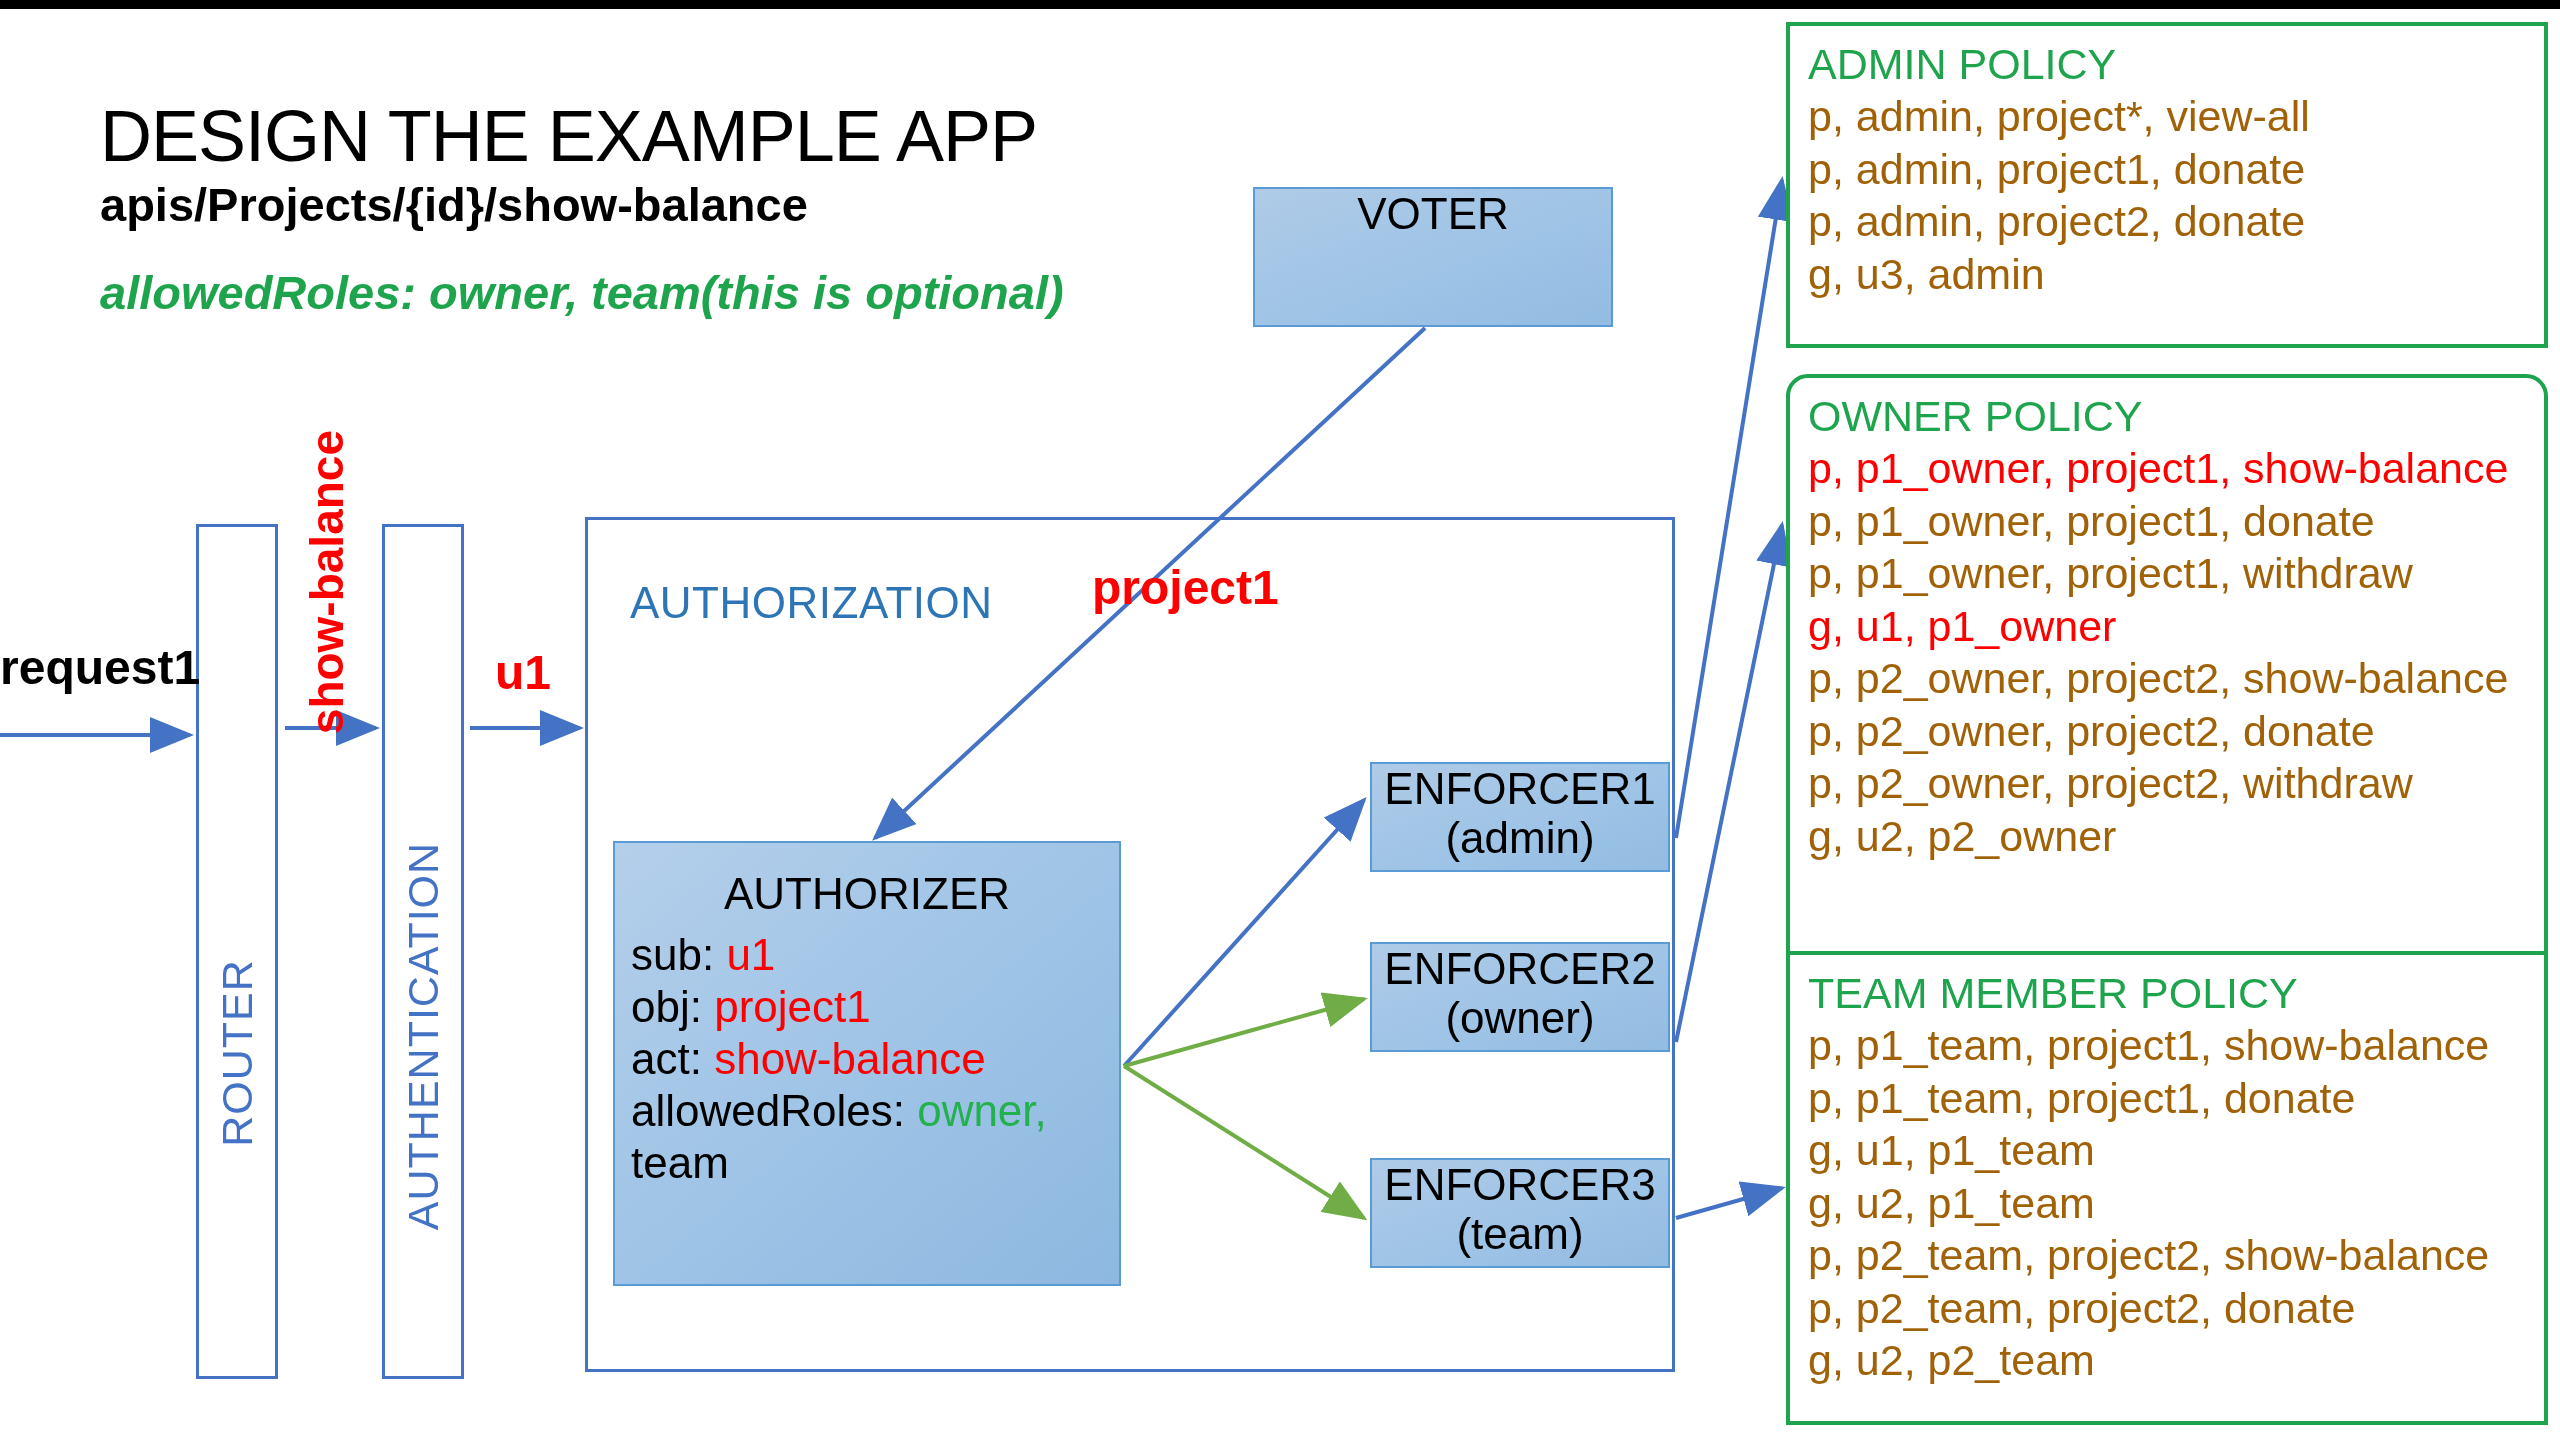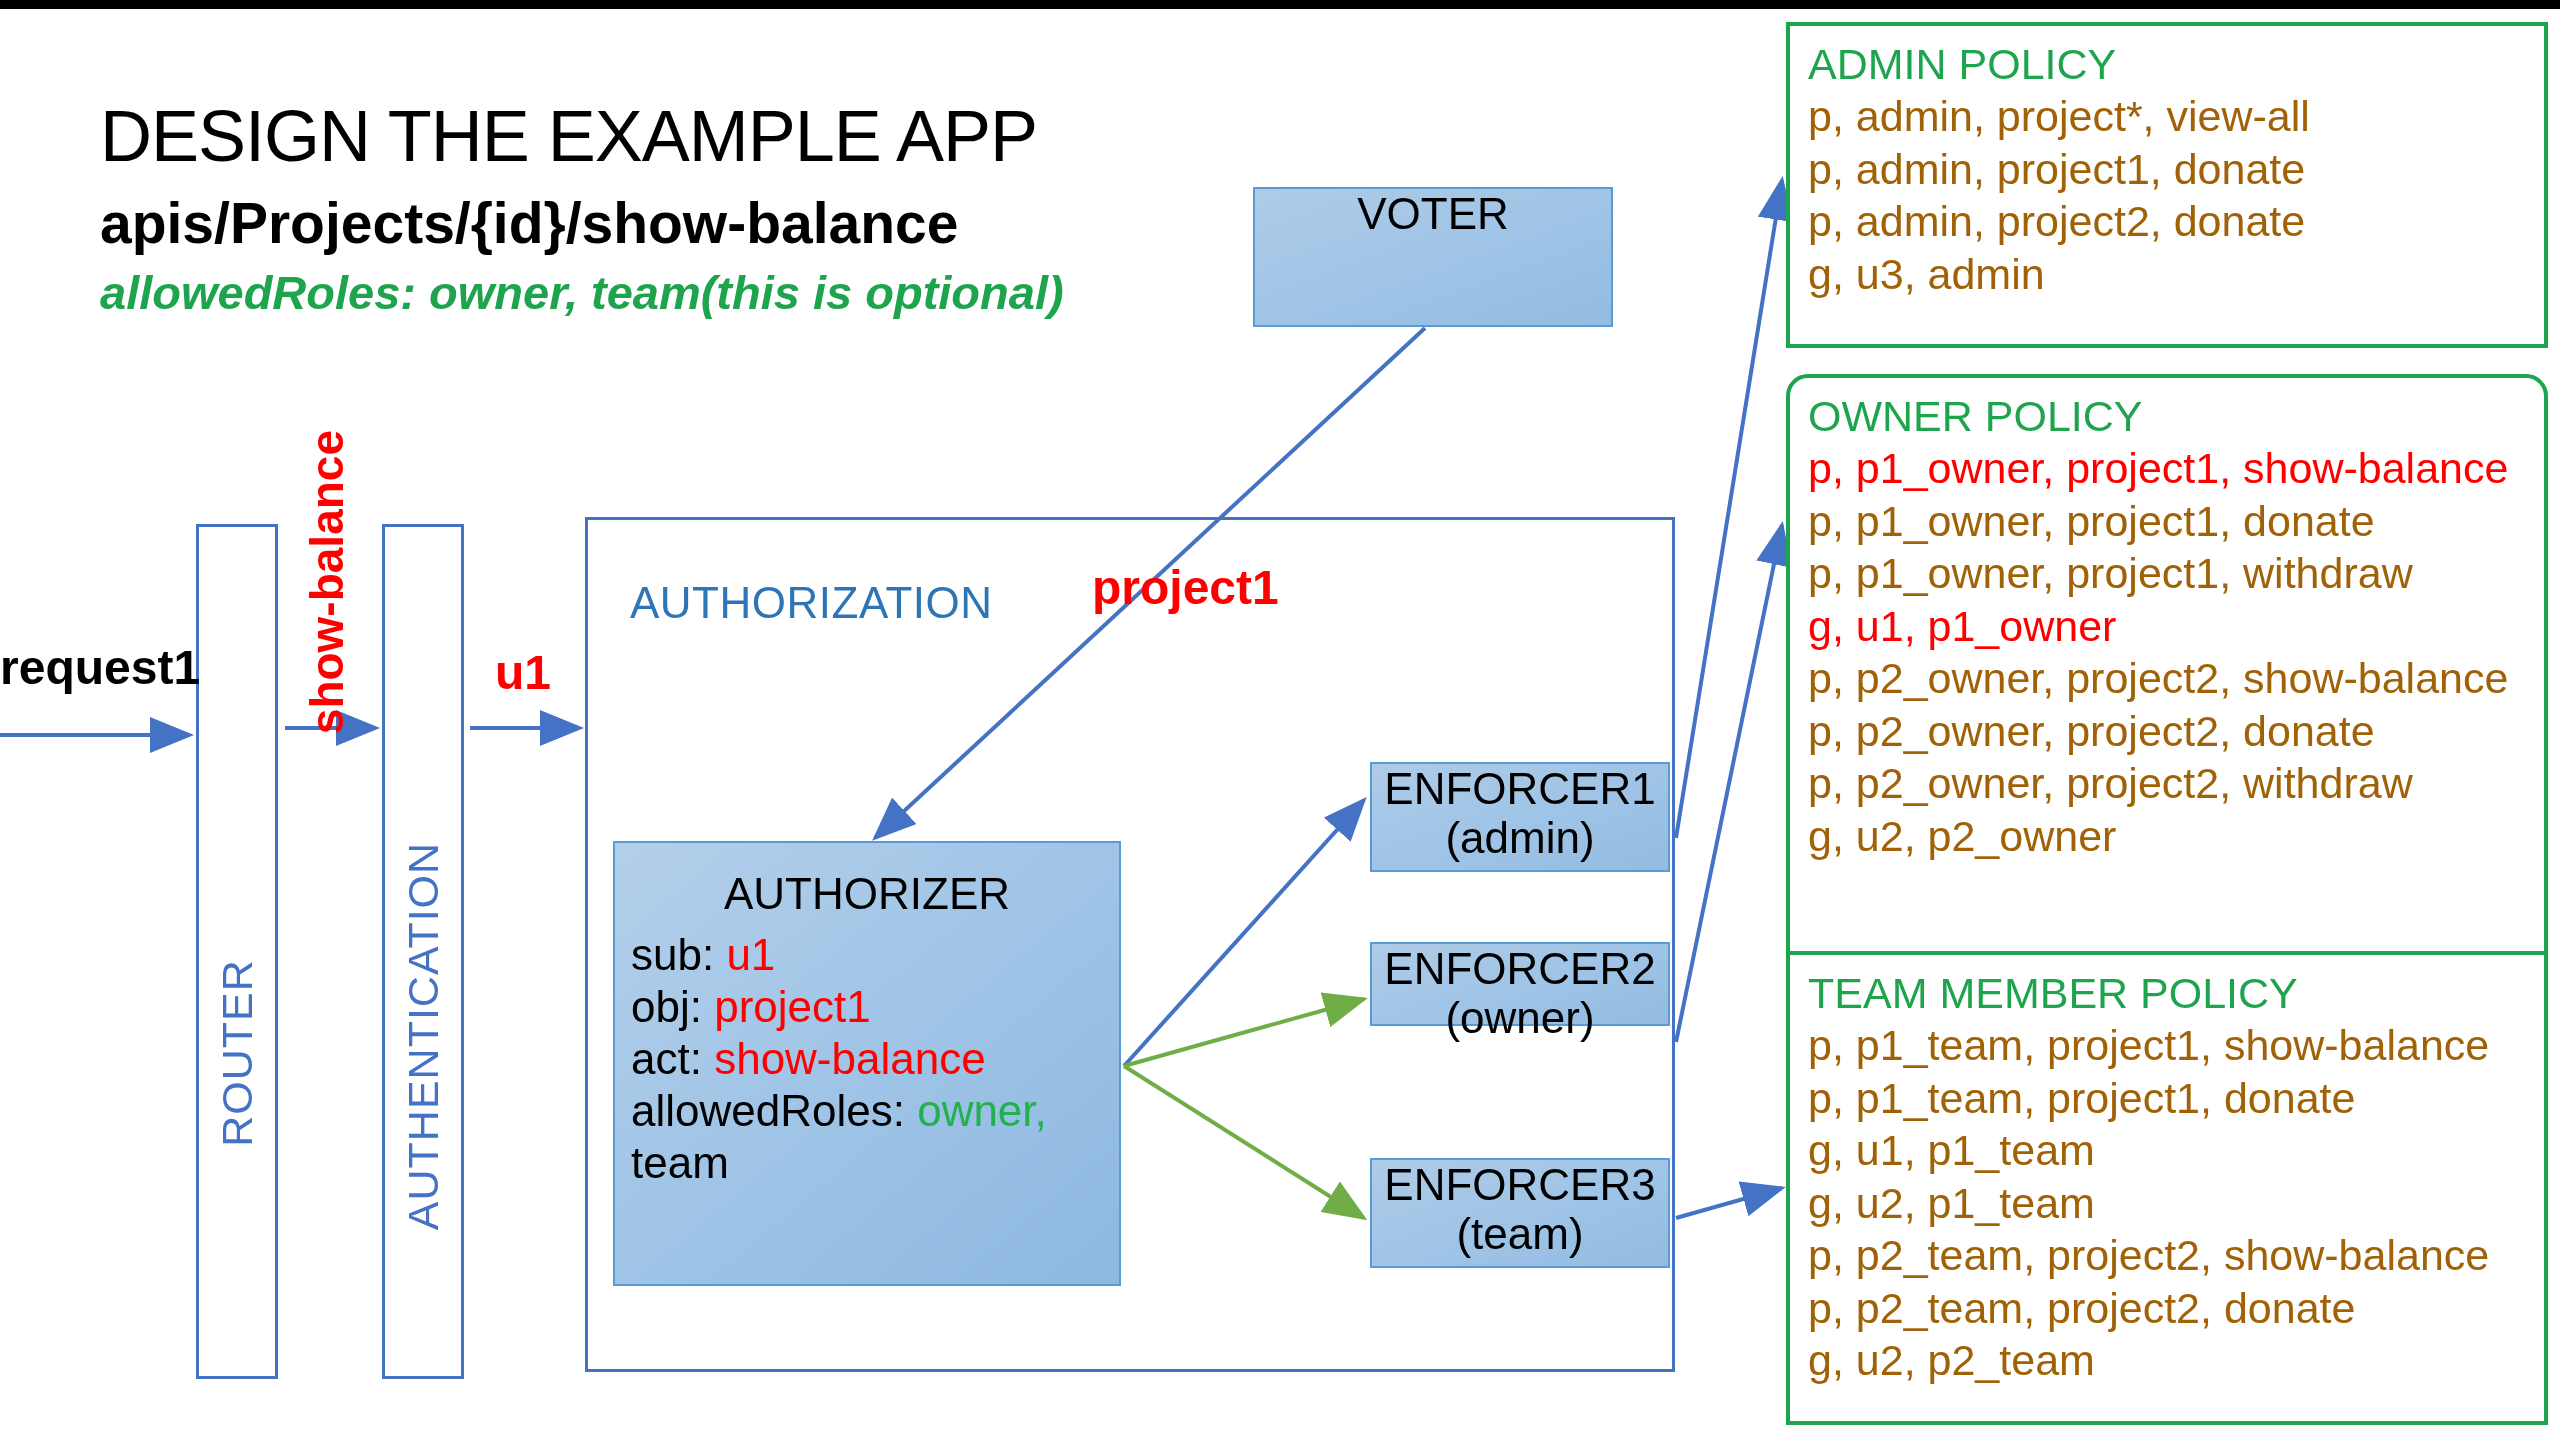--- a/index.html
+++ b/index.html
@@ -3,21 +3,21 @@
 <meta charset="utf-8">
 <style>
   html,body{margin:0;padding:0;background:#fff;}
   body{width:2560px;height:1446px;position:relative;overflow:hidden;
        font-family:"Liberation Sans",sans-serif;}
   .topbar{position:absolute;left:0;top:0;width:2560px;height:9px;background:#000;}
 
   
   .title-main{position:absolute;left:100px;top:95px;font-size:72px;color:#000;
               letter-spacing:-1px;white-space:nowrap;}
-  .title-sub{position:absolute;left:100px;top:190px;font-size:57px;font-weight:bold;
+  .title-sub{position:absolute;left:100px;top:177px;font-size:47px;font-weight:bold;
              color:#000;white-space:nowrap;}
   .title-roles{position:absolute;left:100px;top:265px;font-size:47px;font-weight:bold;
                font-style:italic;color:#1DA44D;white-space:nowrap;}
 
   
   .vbar{position:absolute;border:3px solid #4472C4;background:#fff;box-sizing:border-box;}
   .vbar-label{position:absolute;left:50%;top:50%;
               transform:translate(-50%,-50%) rotate(-90deg);
               color:#4472C4;font-size:43px;white-space:nowrap;letter-spacing:1px;}
   #router-bar{left:196px;top:524px;width:82px;height:855px;}
@@ -42,21 +42,21 @@
   .red{color:#FF0000;}
   .grn{color:#23B14D;}
   #authorizer .wrapline{font-size:44px;color:#000;margin-left:16px;line-height:1.18;}
 
   
   .ecard{position:absolute;border:2px solid #5B9BD5;box-sizing:border-box;
          background:linear-gradient(160deg,#AFCBE7 0%,#9DC3E6 60%,#93BCE2 100%);
          display:flex;flex-direction:column;align-items:center;justify-content:flex-start;
          color:#000;font-size:44px;line-height:1.12;}
   #enforcer1{left:1370px;top:738px;width:300px;height:110px;margin-top:24px;}
-  #enforcer2{left:1370px;top:942px;width:300px;height:84px;}
+  #enforcer2{left:1370px;top:942px;width:300px;height:110px;}
   #enforcer3{left:1370px;top:1158px;width:300px;height:110px;}
   #voter{left:1253px;top:187px;width:360px;height:140px;font-size:44px;}
 
   
   .flab{position:absolute;font-size:46px;white-space:nowrap;}
   #lab-request1{left:0px;top:640px;color:#000;font-weight:bold;font-size:48px;}
   #lab-showbalance{left:300px;top:430px;color:#FF0000;font-weight:bold;font-size:46px;
                    transform-origin:left top;transform:rotate(-90deg) translate(-100%,0);}
   #lab-u1{left:495px;top:645px;color:#FF0000;font-weight:bold;font-size:48px;}
   #lab-project1{left:1092px;top:560px;color:#FF0000;font-weight:bold;font-size:48px;}

